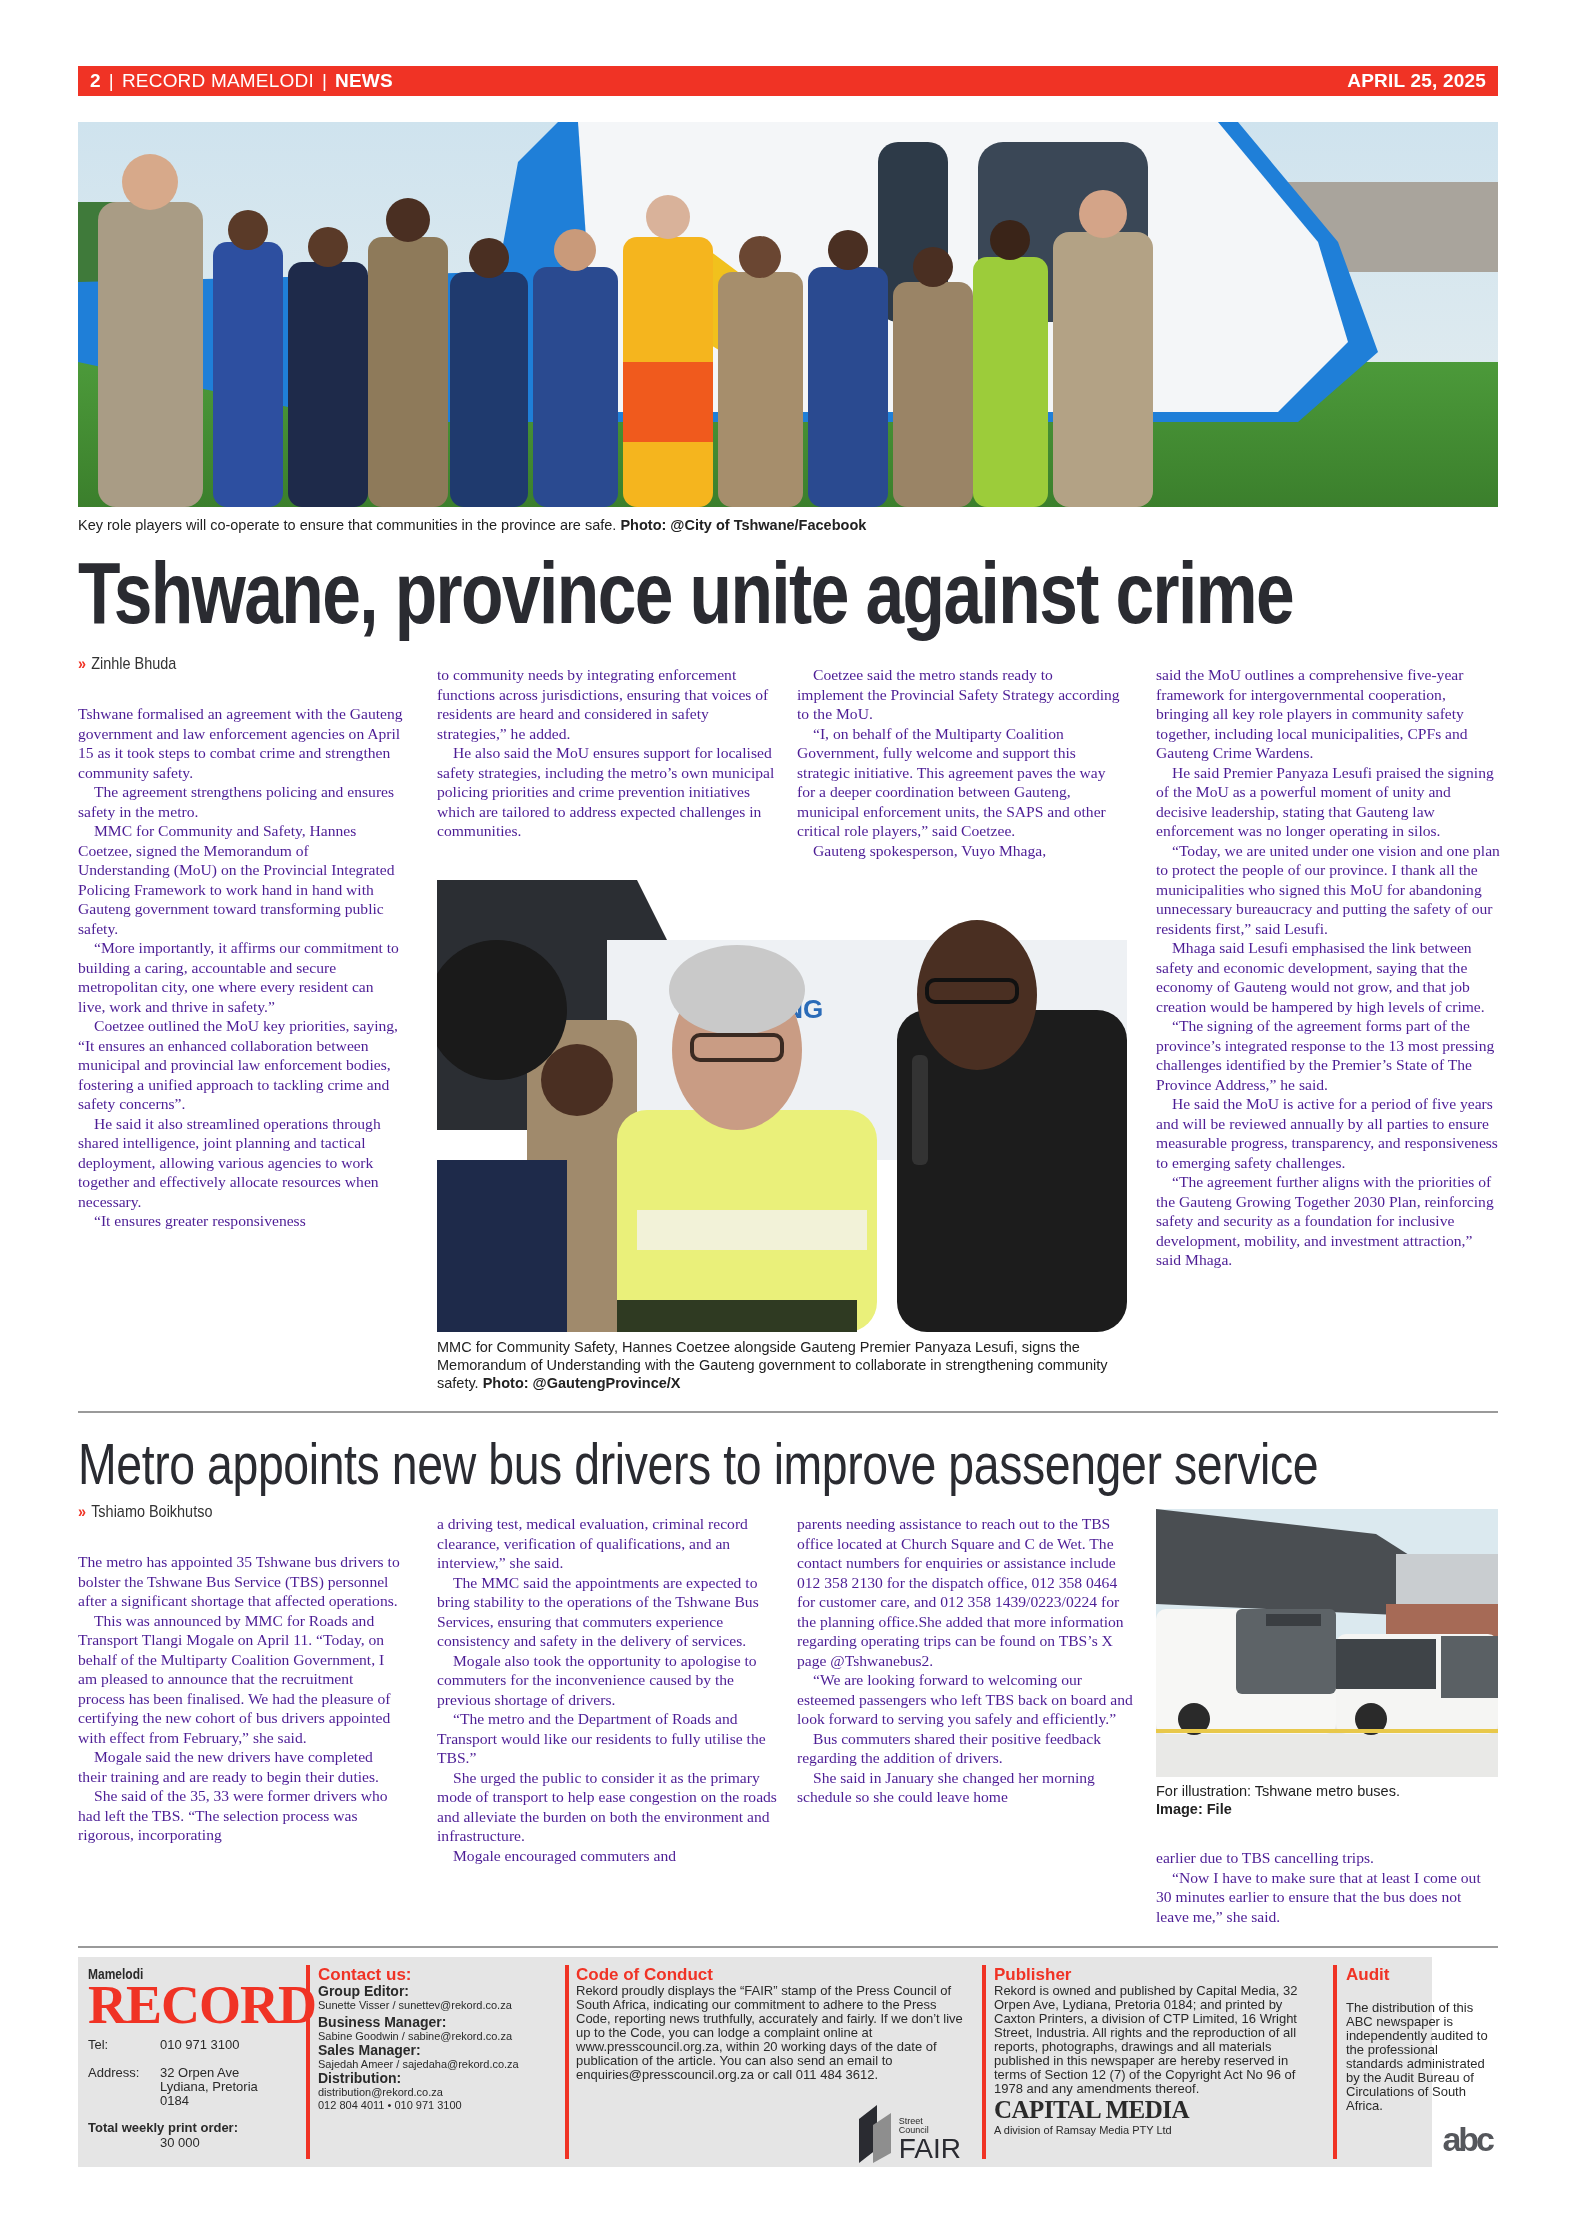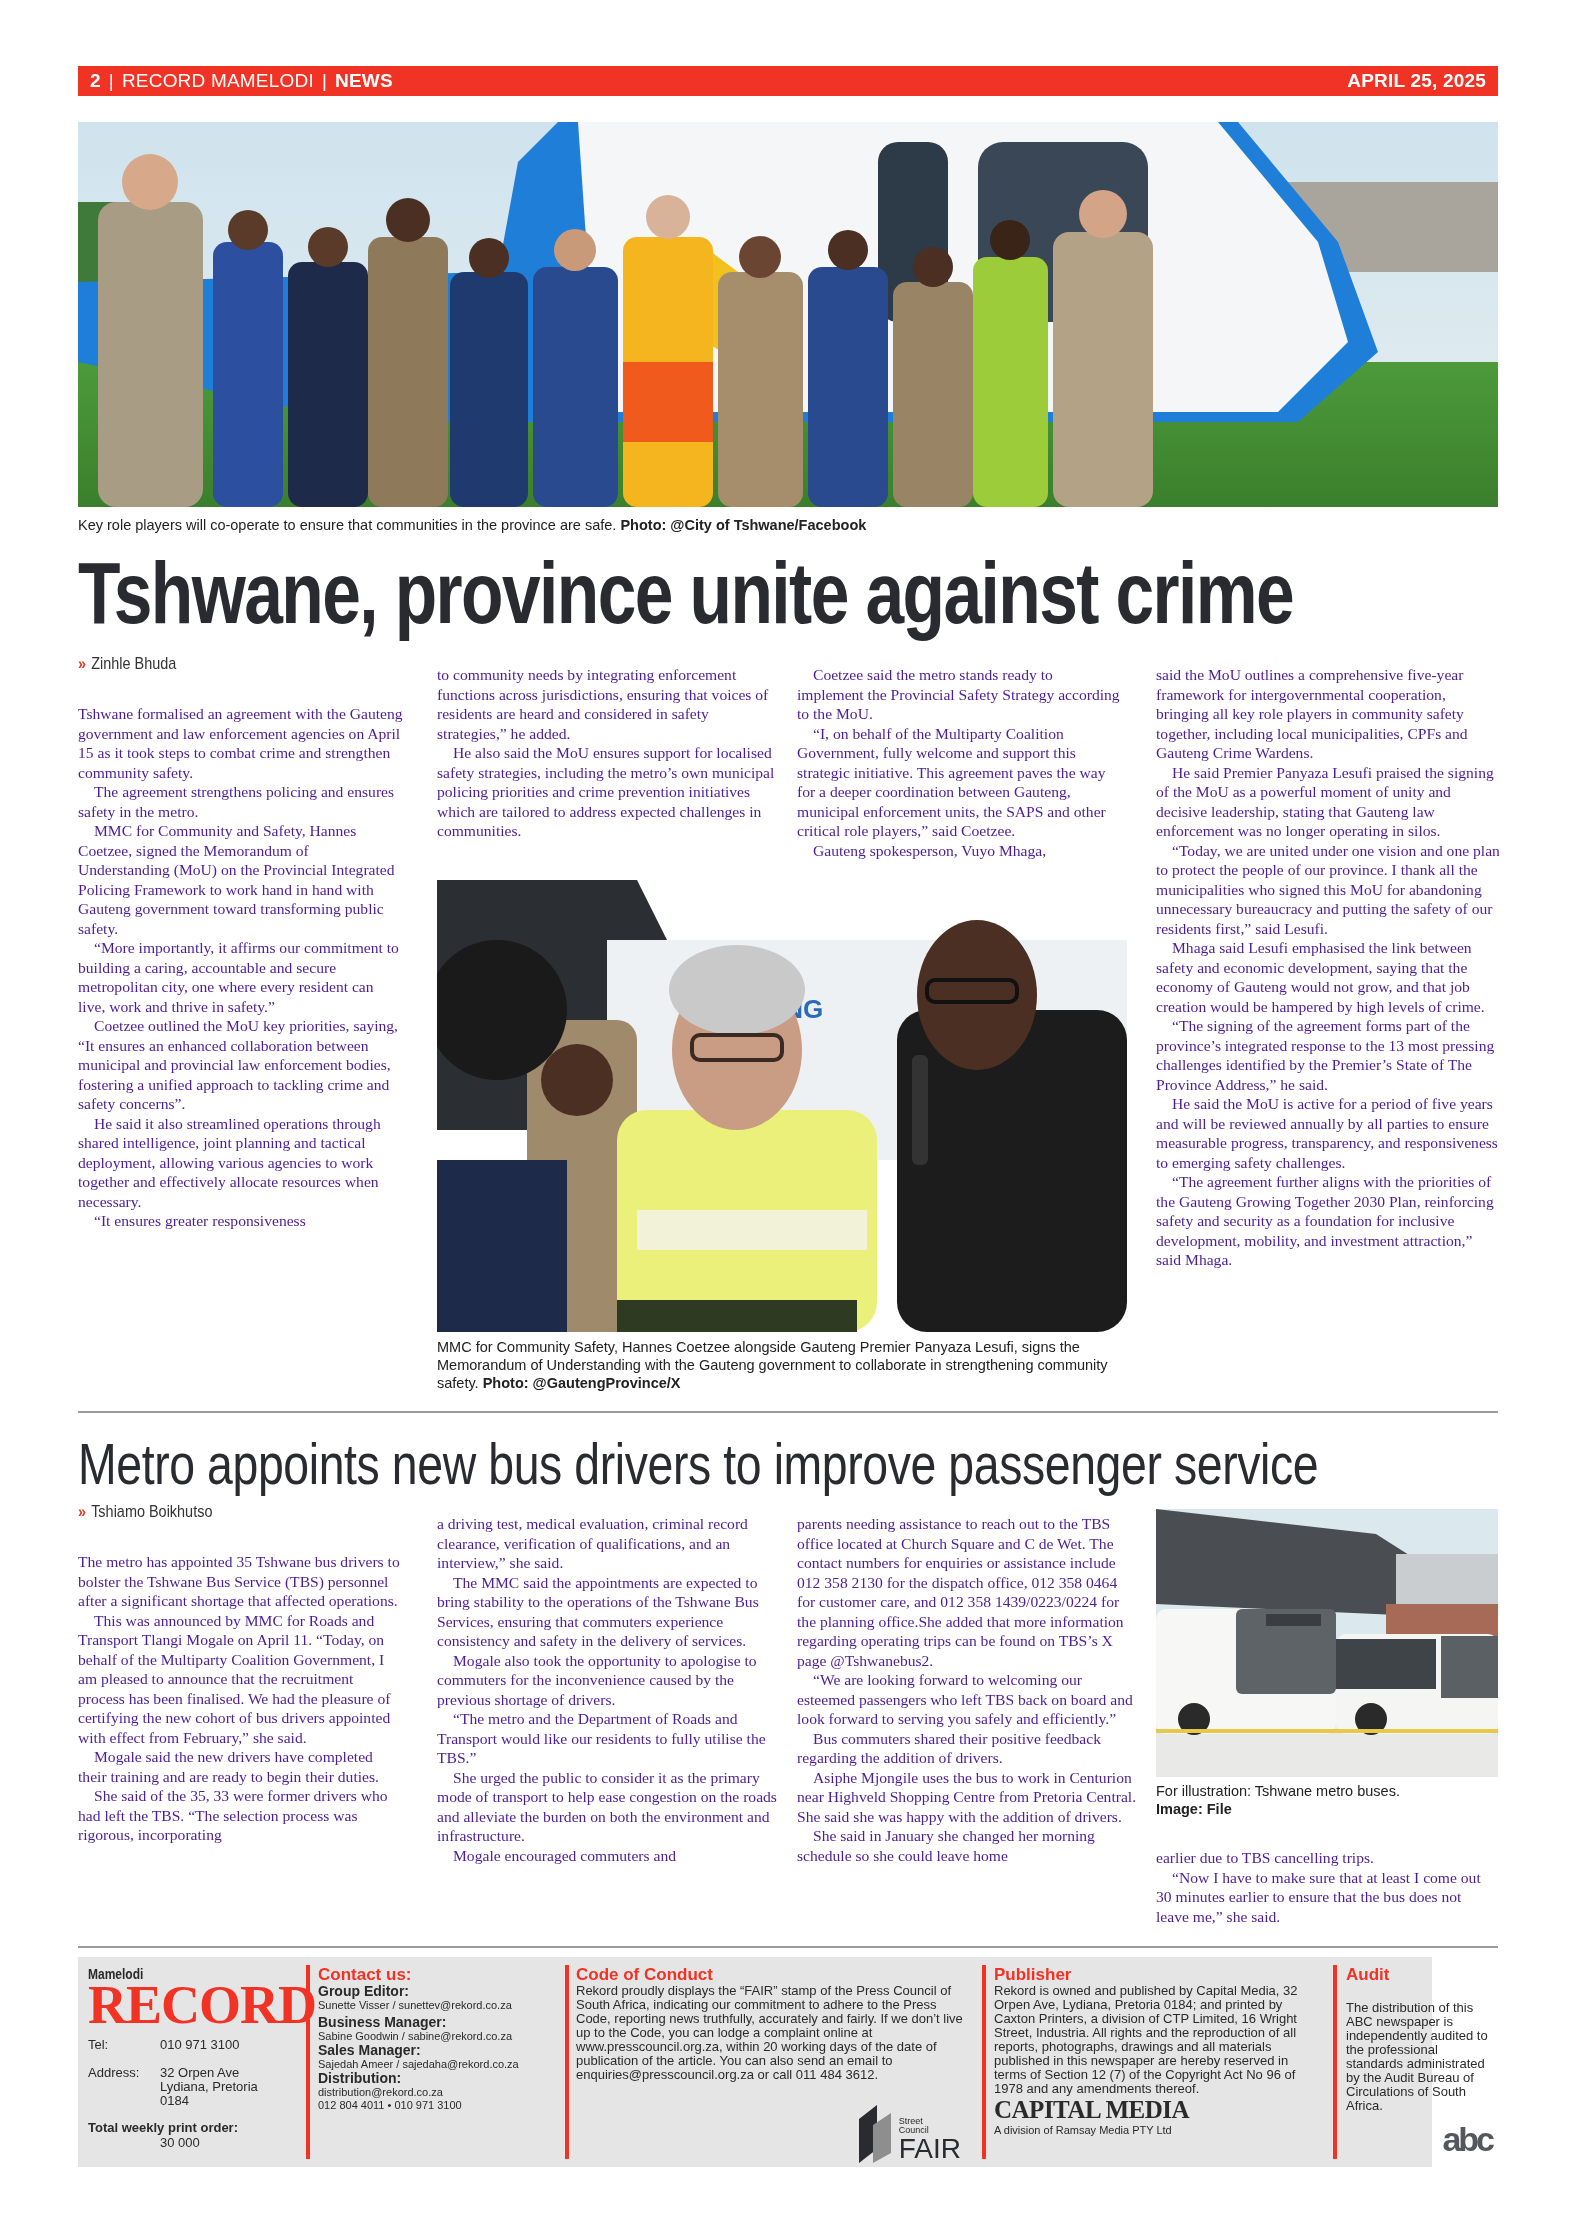--- a/index.html
+++ b/index.html
@@ -191,21 +191,20 @@
   <p>Mogale also took the opportunity to apologise to commuters for the inconvenience caused by the previous shortage of drivers.</p>
   <p>“The metro and the Department of Roads and Transport would like our residents to fully utilise the TBS.”</p>
   <p>She urged the public to consider it as the primary mode of transport to help ease congestion on the roads and alleviate the burden on both the environment and infrastructure.</p>
   <p>Mogale encouraged commuters and</p>
 </div>
 
 <div class="abs col" style="left:797px; top:1502px; width:340px;">
   <p class="first">parents needing assistance to reach out to the TBS office located at Church Square and C de Wet. The contact numbers for enquiries or assistance include 012 358 2130 for the dispatch office, 012 358 0464 for customer care, and 012 358 1439/0223/0224 for the planning office.She added that more information regarding operating trips can be found on TBS’s X page @Tshwanebus2.</p>
   <p>“We are looking forward to welcoming our esteemed passengers who left TBS back on board and look forward to serving you safely and efficiently.”</p>
   <p>Bus commuters shared their positive feedback regarding the addition of drivers.</p>
-  <p>Asiphe Mjongile uses the bus to work in Centurion near Highveld Shopping Centre from Pretoria Central. She said she was happy with the addition of drivers.</p>
   <p>She said in January she changed her morning schedule so she could leave home</p>
 </div>
 
 <div class="abs photo" style="left:1156px; top:1509px; width:342px; height:268px;" title="Two white Tshwane metro buses parked under a shaded depot roof">
   <svg viewBox="0 0 342 268" preserveAspectRatio="none">
     <rect width="342" height="268" fill="#dbe9ef"></rect>
     <polygon points="0,0 220,25 330,95 330,110 0,95" fill="#4a4e52"></polygon>
     <rect x="240" y="45" width="102" height="70" fill="#c9cdd0"></rect>
     <rect x="230" y="95" width="112" height="35" fill="#a66a56"></rect>
     <rect x="0" y="110" width="60" height="60" fill="#8d5c4c"></rect>

